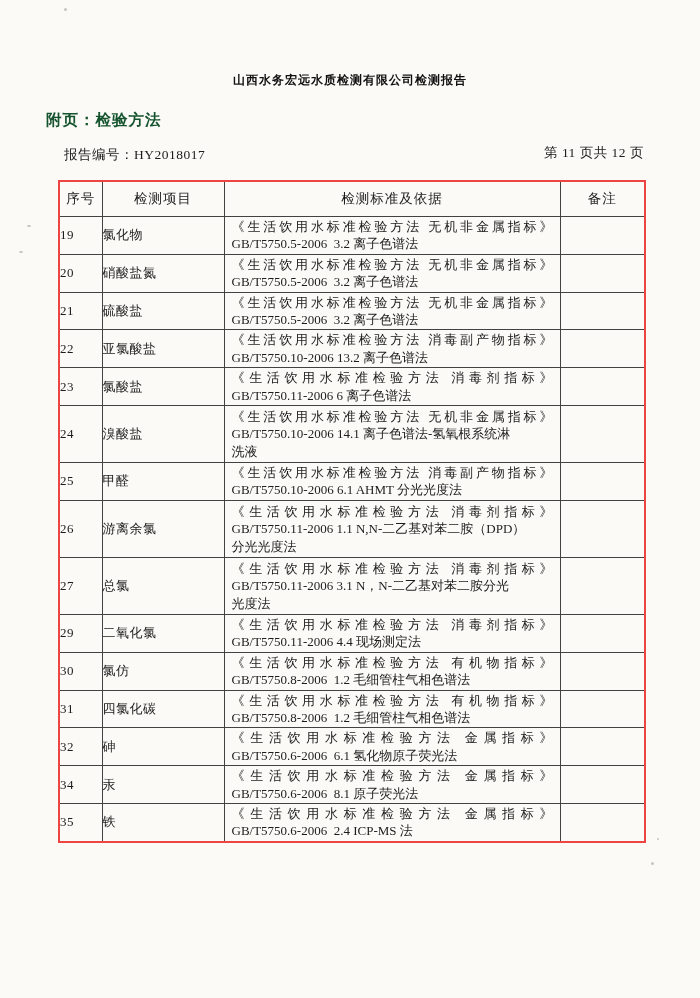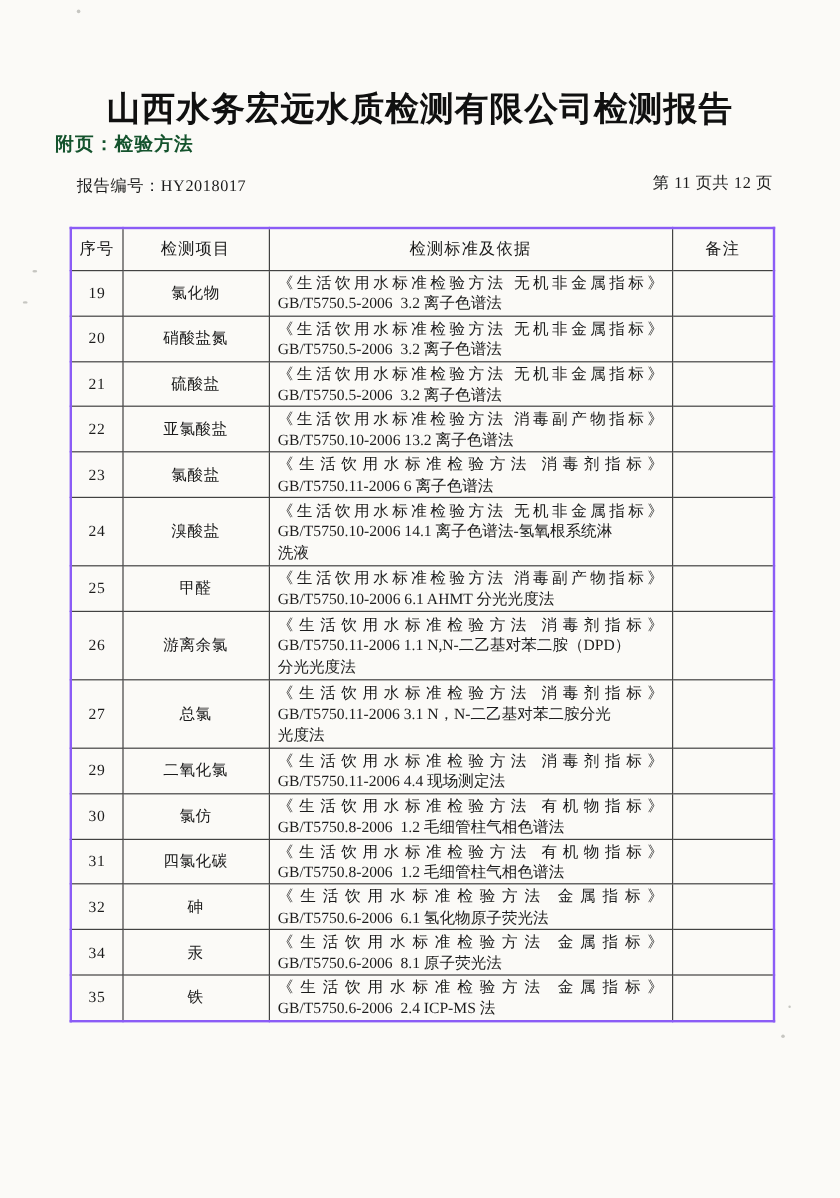--- a/index.html
+++ b/index.html
@@ -5,46 +5,46 @@
   html,body{margin:0;padding:0;}
   body{
     width:700px;height:998px;position:relative;overflow:hidden;
     background:#fbfaf7;
     font-family:"Liberation Serif","DejaVu Serif",serif;
     color:#1c1c1c;
   }
   .title{
     position:absolute;top:72px;left:0;width:700px;text-align:center;
     font-family:"Liberation Sans","DejaVu Sans",sans-serif;
-    font-size:28px;font-weight:700;letter-spacing:1px;color:#101010;
+    font-size:12px;font-weight:700;letter-spacing:1px;color:#101010;
   }
   .subtitle{
     position:absolute;top:110px;left:46px;
     font-size:15.5px;font-weight:700;letter-spacing:1px;color:#14532d;
   }
   .meta-left{
     position:absolute;top:146px;left:64px;
     font-size:13.5px;font-weight:400;letter-spacing:.5px;
   }
   .meta-right{
     position:absolute;top:144px;right:56px;
     font-size:13.5px;font-weight:400;letter-spacing:.5px;
   }
   table.methods{
-    position:absolute;top:189px;left:58px;width:586px;
+    position:absolute;top:180px;left:58px;width:586px;
     border-collapse:collapse;table-layout:fixed;
-    border:2px solid #8b5cf6;
+    border:2px solid #ef4444;
   }
   .methods th,.methods td{
     border:1.5px solid #424242;
     padding:0;vertical-align:middle;
     font-weight:normal;
   }
   .methods th{height:34px;font-size:13.5px;letter-spacing:1px;text-align:center;color:#1a1a1a;}
-  td.c-no,td.c-item{text-align:center;font-size:13px;letter-spacing:.5px;}
+  td.c-no,td.c-item{font-size:13px;letter-spacing:.5px;}
   td.c-std{padding:1px 7px;font-size:13px;}
   td.c-std .line{line-height:17.4px;white-space:pre-wrap;}
   td.c-std .line.justify{text-align:justify;text-align-last:justify;}
   tr.h2{height:37px;}
   tr.h3{height:57px;}
   .speck{position:absolute;background:#9a9a96;border-radius:50%;opacity:.55;}
 </style>
 </head>
 <body>
 

